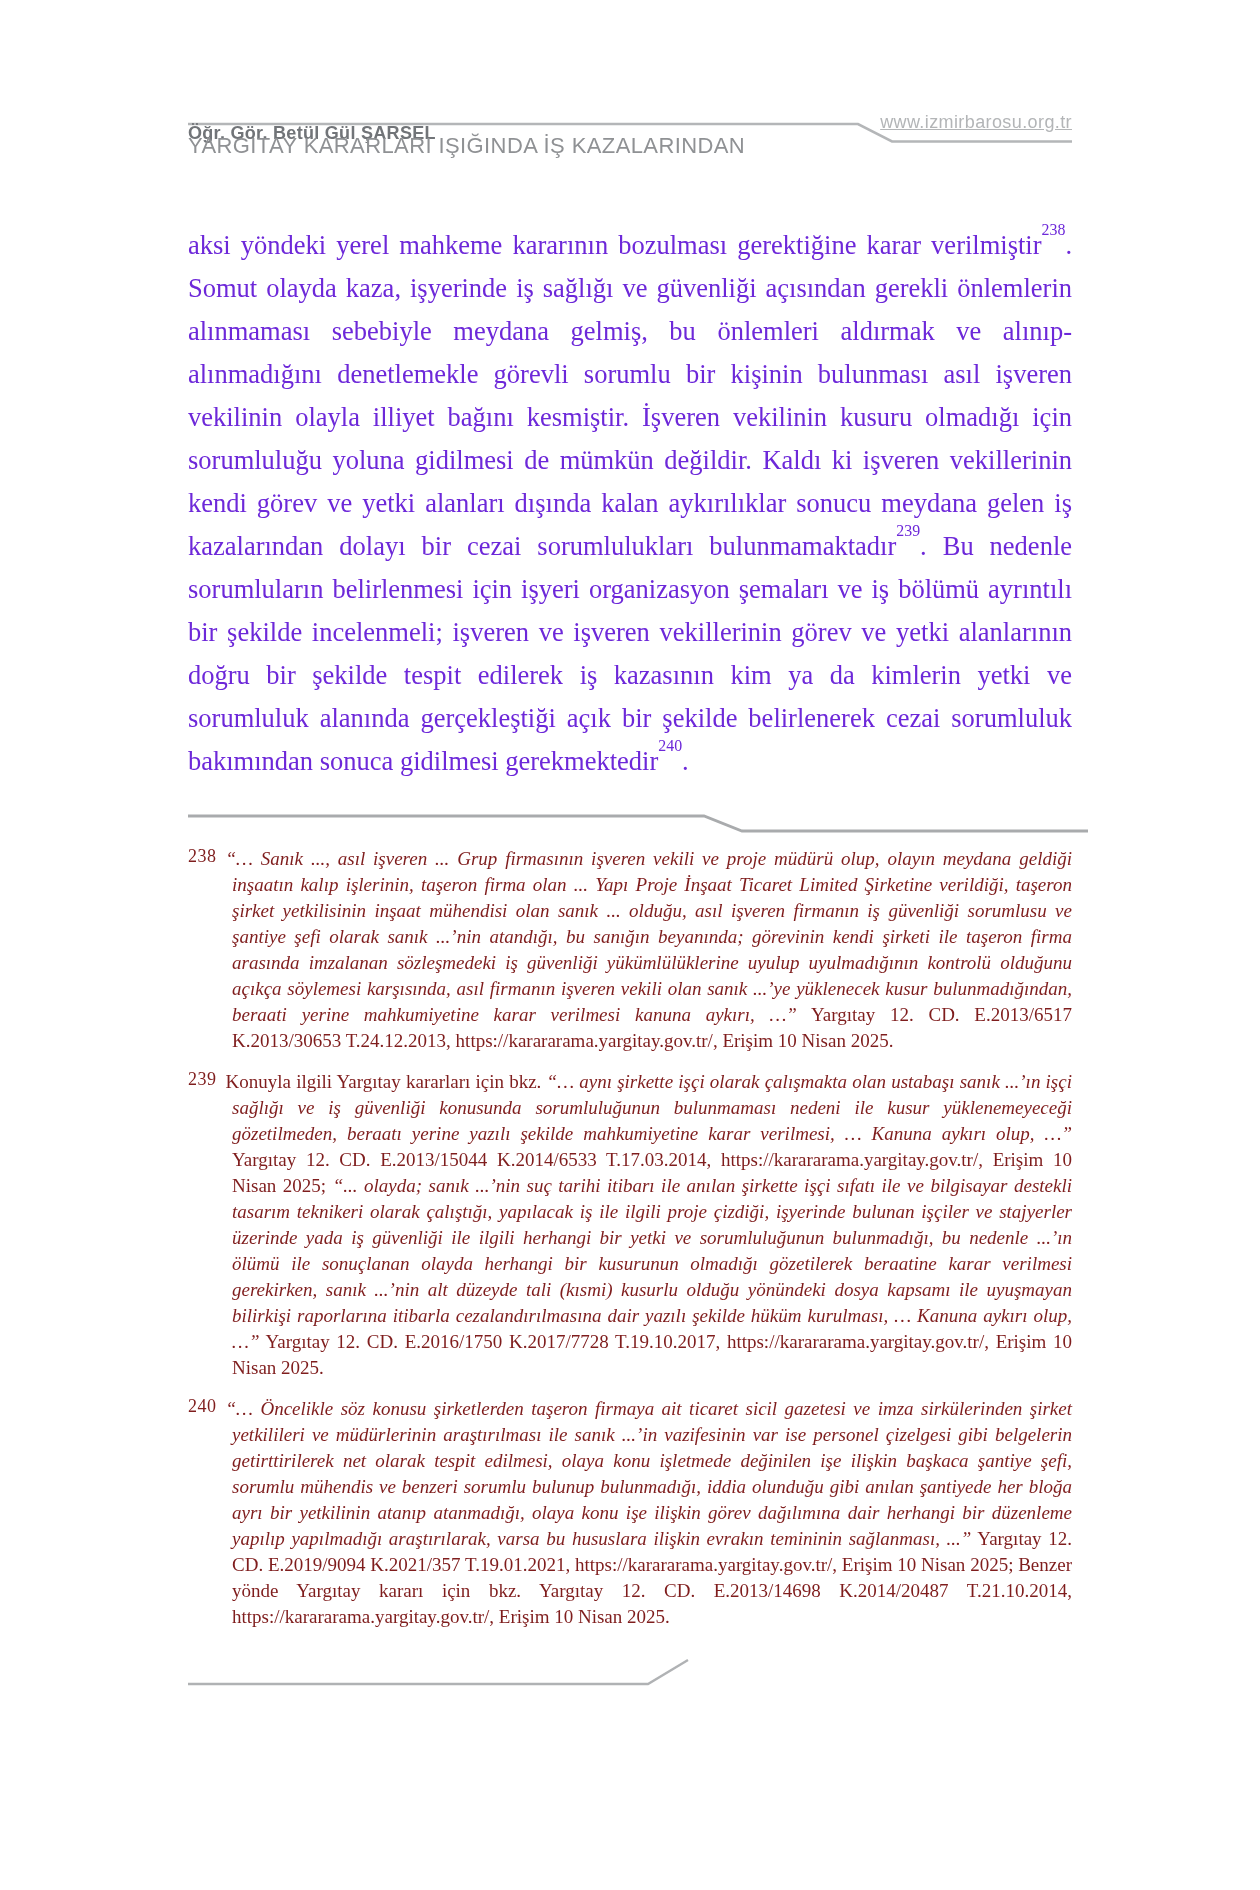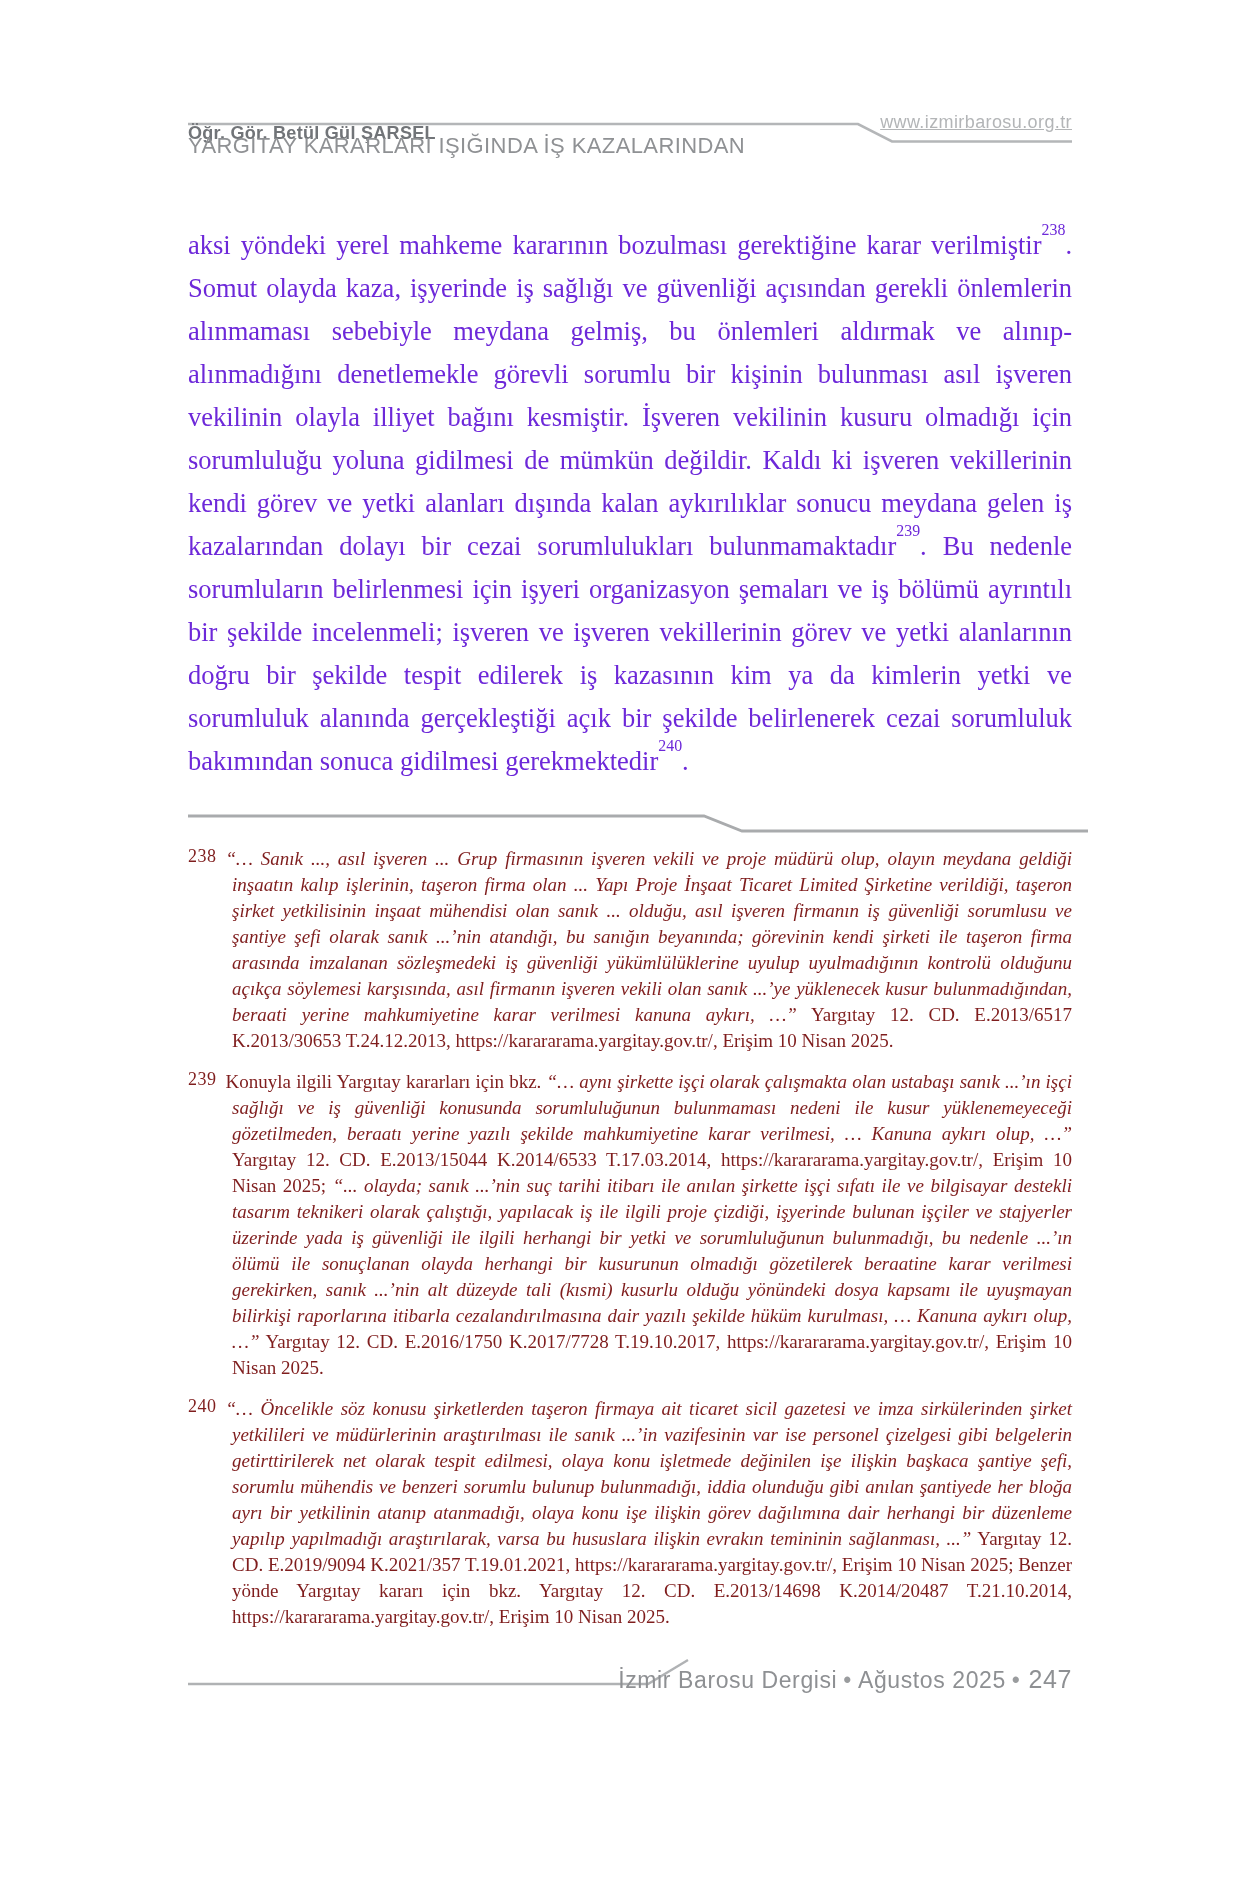--- a/index.html
+++ b/index.html
@@ -139,17 +139,14 @@
     <div class="footnote">
       <span class="fn-num">239</span><span class="rm">Konuyla ilgili Yargıtay kararları için bkz. </span><span class="it">“… aynı şirkette işçi olarak çalışmakta olan ustabaşı sanık ...’ın işçi sağlığı ve iş güvenliği konusunda sorumluluğunun bulunmaması nedeni ile kusur yüklenemeyeceği gözetilmeden, beraatı yerine yazılı şekilde mahkumiyetine karar verilmesi, … Kanuna aykırı olup, …”</span><span class="rm"> Yargıtay 12. CD. E.2013/15044 K.2014/6533 T.17.03.2014, https://karararama.yargitay.gov.tr/, Erişim 10 Nisan 2025; </span><span class="it">“... olayda; sanık ...’nin suç tarihi itibarı ile anılan şirkette işçi sıfatı ile ve bilgisayar destekli tasarım teknikeri olarak çalıştığı, yapılacak iş ile ilgili proje çizdiği, işyerinde bulunan işçiler ve stajyerler üzerinde yada iş güvenliği ile ilgili herhangi bir yetki ve sorumluluğunun bulunmadığı, bu nedenle ...’ın ölümü ile sonuçlanan olayda herhangi bir kusurunun olmadığı gözetilerek beraatine karar verilmesi gerekirken, sanık ...’nin alt düzeyde tali (kısmi) kusurlu olduğu yönündeki dosya kapsamı ile uyuşmayan bilirkişi raporlarına itibarla cezalandırılmasına dair yazılı şekilde hüküm kurulması, … Kanuna aykırı olup, …”</span><span class="rm"> Yargıtay 12. CD. E.2016/1750 K.2017/7728 T.19.10.2017, https://karararama.yargitay.gov.tr/, Erişim 10 Nisan 2025.</span>
     </div>
 
     <div class="footnote">
       <span class="fn-num">240</span><span class="it">“… Öncelikle söz konusu şirketlerden taşeron firmaya ait ticaret sicil gazetesi ve imza sirkülerinden şirket yetkilileri ve müdürlerinin araştırılması ile sanık ...’in vazifesinin var ise personel çizelgesi gibi belgelerin getirttirilerek net olarak tespit edilmesi, olaya konu işletmede değinilen işe ilişkin başkaca şantiye şefi, sorumlu mühendis ve benzeri sorumlu bulunup bulunmadığı, iddia olunduğu gibi anılan şantiyede her bloğa ayrı bir yetkilinin atanıp atanmadığı, olaya konu işe ilişkin görev dağılımına dair herhangi bir düzenleme yapılıp yapılmadığı araştırılarak, varsa bu hususlara ilişkin evrakın temininin sağlanması, ...”</span><span class="rm"> Yargıtay 12. CD. E.2019/9094 K.2021/357 T.19.01.2021, https://karararama.yargitay.gov.tr/, Erişim 10 Nisan 2025; Benzer yönde Yargıtay kararı için bkz. Yargıtay 12. CD. E.2013/14698 K.2014/20487 T.21.10.2014, https://karararama.yargitay.gov.tr/, Erişim 10 Nisan 2025.</span>
     </div>
 
   </div>
 
-  <div class="footer-text">
-    <span>İzmir Barosu Dergisi</span><span class="dot">•</span><span>Ağustos 2025</span><span class="dot">•</span><span class="pagenum">247</span>
-  </div>
 
 </div>
 
 </body></html>

